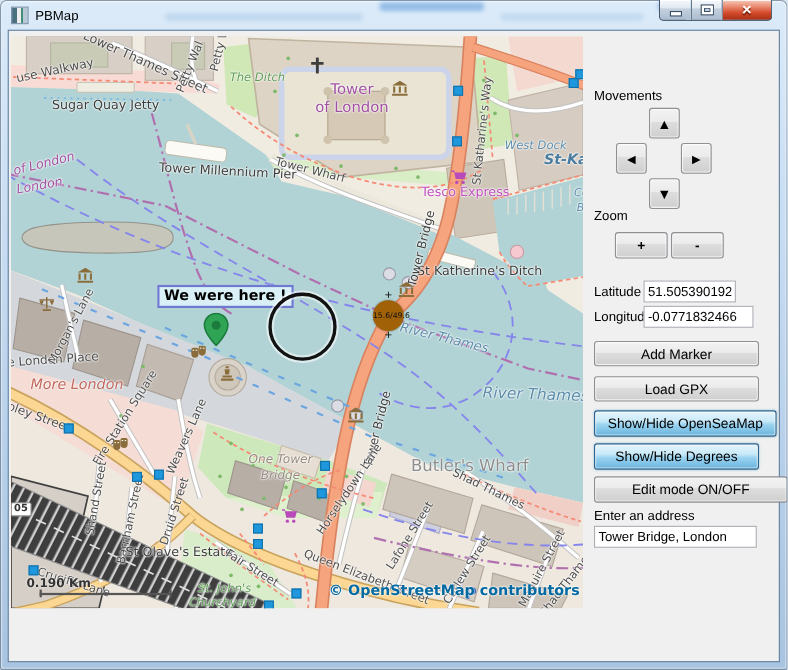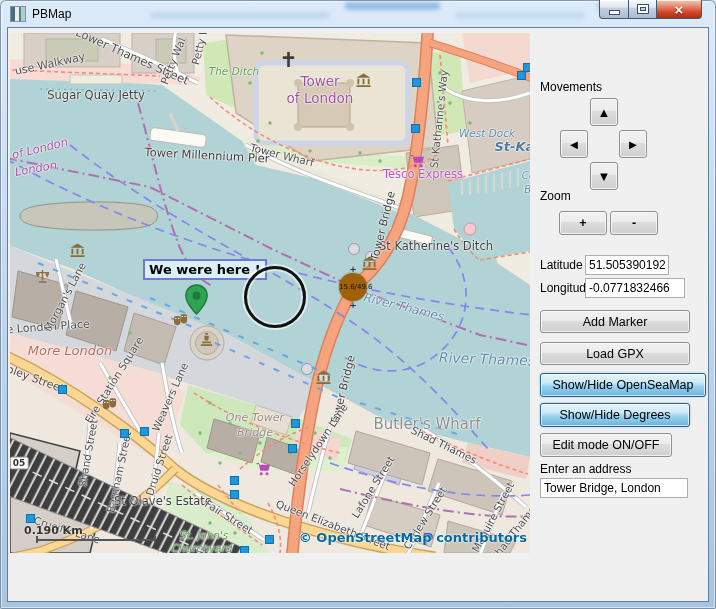--- a/index.html
+++ b/index.html
@@ -461,18 +461,18 @@
 
     <div class="plabel" style="left:532px;top:230px;">Latitude</div>
     <input class="tfield" style="left: 577px; top: 227px; width: 84px; height: 20px;" value="51.5053901922">
     <div class="plabel" style="left:532px;top:253px;">Longitude</div>
     <input class="tfield" style="left: 577px; top: 250px; width: 100px; height: 20px;" value="-0.0771832466">
 
     <button class="btn" style="left:532px;top:282px;width:150px;height:23px;">Add Marker</button>
     <button class="btn" style="left:532px;top:314px;width:150px;height:23px;">Load GPX</button>
     <button class="btn blue" style="left:532px;top:345px;width:166px;height:24px;">Show/Hide OpenSeaMap</button>
     <button class="btn blue" style="left:532px;top:375px;width:150px;height:24px;">Show/Hide Degrees</button>
-    <button class="btn" style="left:532px;top:405px;width:132px;height:24px;">Edit mode ON/OFF</button>
+    <button class="btn" style="left:532px;top:405px;width:176px;height:24px;">Edit mode ON/OFF</button>
 
     <div class="plabel" style="left:532px;top:434px;">Enter an address</div>
     <input class="tfield" style="left: 532px; top: 450px; width: 148px; height: 20px;" value="Tower Bridge, London">
   </div>
 </div>
 
 </body></html>

